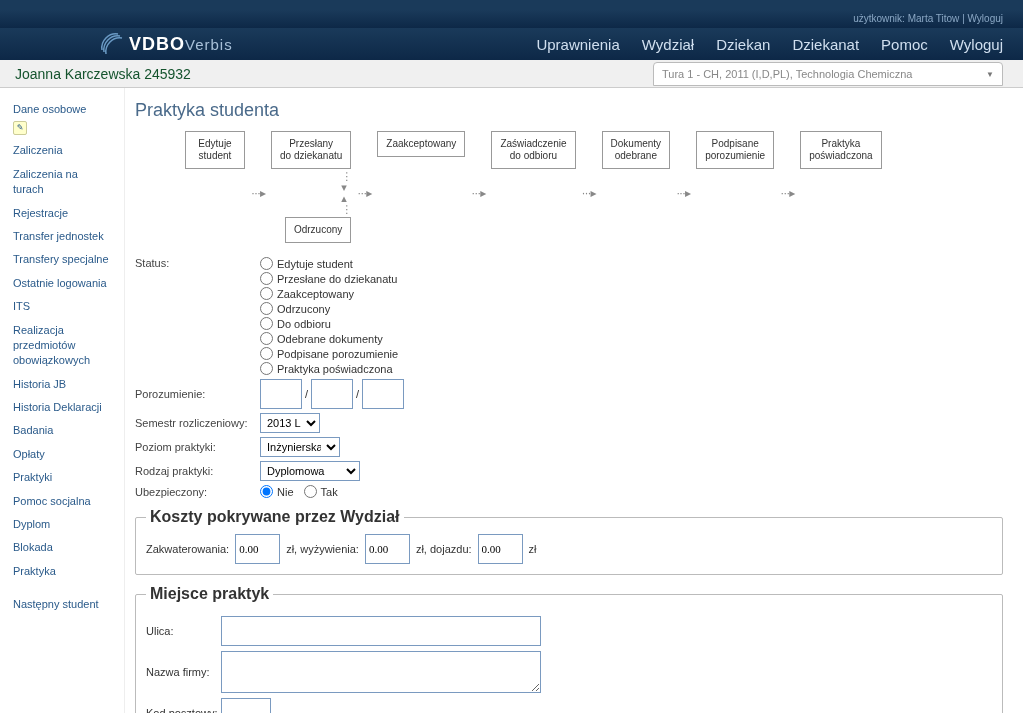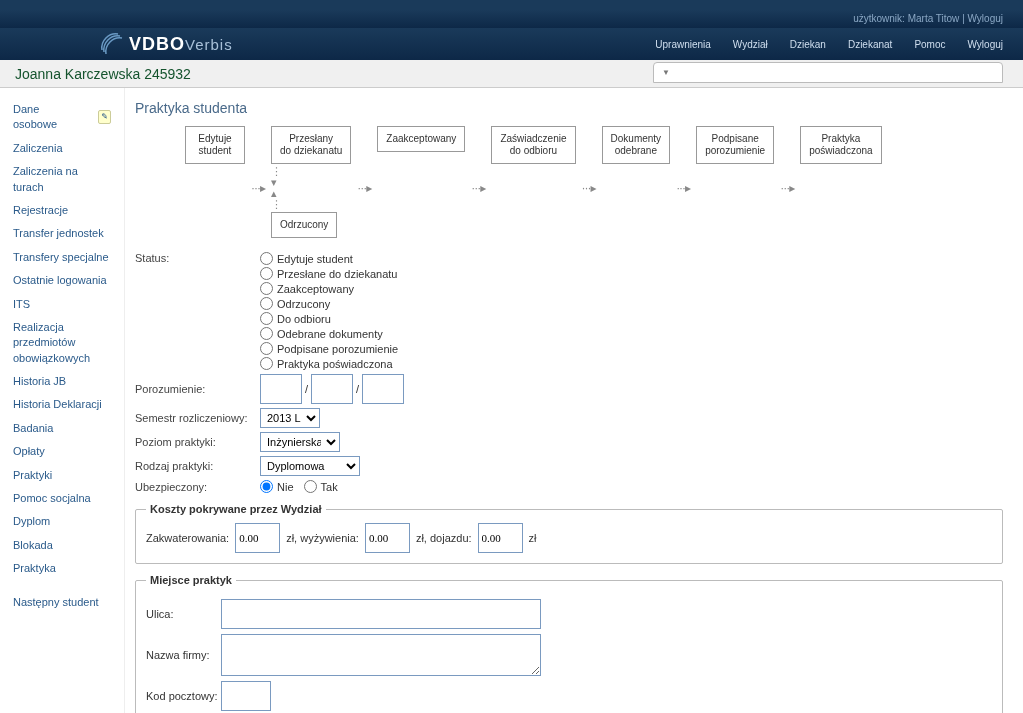--- a/index.html
+++ b/index.html
@@ -6,48 +6,48 @@
   body { font-family: Tahoma, Verdana, sans-serif; font-size: 11px; color: #333; background: #fff; }
   .topbar { background: #1a3a5a; height: 10px; }
   .userbar { background: linear-gradient(#1a3a5a, #0d2847); height: 18px; text-align: right; padding-right: 20px; color: #8aa7c4; font-size: 10px; line-height: 18px; }
   .userbar a { color: #8aa7c4; text-decoration: none; }
   .header { background: linear-gradient(#1a3a5a, #0d2847); height: 32px; display: flex; align-items: center; padding: 0 20px 0 100px; justify-content: space-between; }
   .logo { display: flex; align-items: center; }
   .logo-mark { width: 24px; height: 24px; margin-right: 5px; }
   .logo-text { color: #fff; font-size: 18px; font-weight: bold; letter-spacing: 1px; }
   .logo-text .sub { font-weight: normal; color: #a8c0d8; font-size: 15px; }
   .nav { margin-left: auto; display: flex; gap: 22px; }
-  .nav a { color: #d0dfef; text-decoration: none; font-size: 10px; }
+  .nav a { color: #d0dfef; text-decoration: none; font-size: 15px; }
   .subheader { background: #f0f0f0; border-bottom: 1px solid #ccc; height: 28px; display: flex; align-items: center; padding: 0 15px; position: relative; }
   .student-name { color: #14532d; font-size: 14px; font-weight: normal; }
   .tour-select { position: absolute; right: 20px; top: 2px; background: #fff; border: 1px solid #bbb; border-radius: 4px 4px 0 0; padding: 5px 8px; width: 350px; display: flex; align-items: center; justify-content: space-between; color: #888; font-size: 11px; }
   .tour-select .arrow { font-size: 8px; color: #777; }
   .container { display: flex; }
   .sidebar { width: 125px; padding: 10px 5px; border-right: 1px solid #eee; }
   .sidebar a { display: block; padding: 4px 8px; color: #2a5a8a; text-decoration: none; font-size: 11px; line-height: 1.4; }
-  .sidebar a.with-icon { display: flex; align-items: center; gap: 20px; }
+  .sidebar a.with-icon { display: flex; align-items: flex-start; gap: 4px; flex-direction: column; }
   .edit-icon { display: inline-block; width: 14px; height: 14px; background: #ffc; border: 1px solid #cc9; border-radius: 2px; font-size: 8px; text-align: center; line-height: 12px; }
   .sidebar-divider { height: 10px; }
   .content { flex: 1; padding: 12px 20px 20px 10px; }
-  h1 { color: #4a6a8a; font-size: 14px; font-weight: normal; margin-bottom: 10px; }
+  h1 { color: #4a6a8a; font-size: 18px; font-weight: normal; margin-bottom: 10px; }
   .flow { display: flex; align-items: flex-start; gap: 6px; margin: 6px 0 14px 50px; flex-wrap: nowrap; }
-  .flow-col { display: flex; flex-direction: column; align-items: flex-start; }
+  .flow-col { display: flex; flex-direction: column; align-items: flex-end; }
   .flow-box { border: 1px solid #999; padding: 6px 8px; text-align: center; font-size: 10px; line-height: 1.2; background: #fff; min-width: 60px; }
   .flow-arrow { color: #888; font-size: 12px; align-self: center; margin-top: 12px; letter-spacing: -1px; }
   .flow-down { color: #888; font-size: 11px; margin: 2px 0; line-height: 1; letter-spacing: -1px; }
   .form-row { display: flex; align-items: center; margin: 4px 0; }
   .form-label { width: 125px; color: #444; font-size: 11px; }
   .radio-list { display: flex; flex-direction: column; gap: 2px; }
   .radio-list label { display: flex; align-items: center; gap: 4px; font-size: 11px; color: #333; }
   input[type=text] { border: 1px solid #7a9ac0; padding: 2px 3px; font-size: 11px; height: 30px; font-family: Liberation Serif, serif; }
   textarea { border: 1px solid #7a9ac0; padding: 2px 3px; font-size: 11px; resize: both; }
   select { border: 1px solid #7a9ac0; font-size: 11px; height: 20px; padding: 1px 2px; background: #fff; }
   .short-input { width: 42px; }
   fieldset { border: 1px solid #bbb; padding: 8px 10px 10px 10px; margin: 10px 0; border-radius: 2px; }
-  legend { color: #333; font-weight: bold; font-size: 11px; padding: 0 4px; }
+  legend { color: #333; font-weight: bold; font-size: 16px; padding: 0 4px; }
   .cost-row { display: flex; align-items: center; gap: 6px; flex-wrap: wrap; }
   .cost-row label { font-size: 11px; }
   .cost-input { width: 45px; }
   .place-row { display: flex; align-items: center; margin: 5px 0; }
   .place-label { width: 75px; font-size: 11px; }
   .inline-radios { display: flex; gap: 10px; align-items: center; }
   .inline-radios label { display: flex; align-items: center; gap: 4px; font-size: 11px; }
   .sep { margin: 0 3px; }
 </style>
 </head>
@@ -76,20 +76,21 @@
     <a href="#">Wydział</a>
     <a href="#">Dziekan</a>
     <a href="#">Dziekanat</a>
     <a href="#">Pomoc</a>
     <a href="#">Wyloguj</a>
   </div>
 </div>
 <div class="subheader">
   <span class="student-name">Joanna Karczewska 245932</span>
   <div class="tour-select">
+    <span>Tura 1 - CH, 2011 (I,D,PL), Technologia Chemiczna</span>
     <span class="arrow">▼</span>
   </div>
 </div>
 
 <div class="container">
   <div class="sidebar">
     <a href="#" class="with-icon">
         <span>Dane osobowe</span>
         <span class="edit-icon">✎</span>
       </a>

